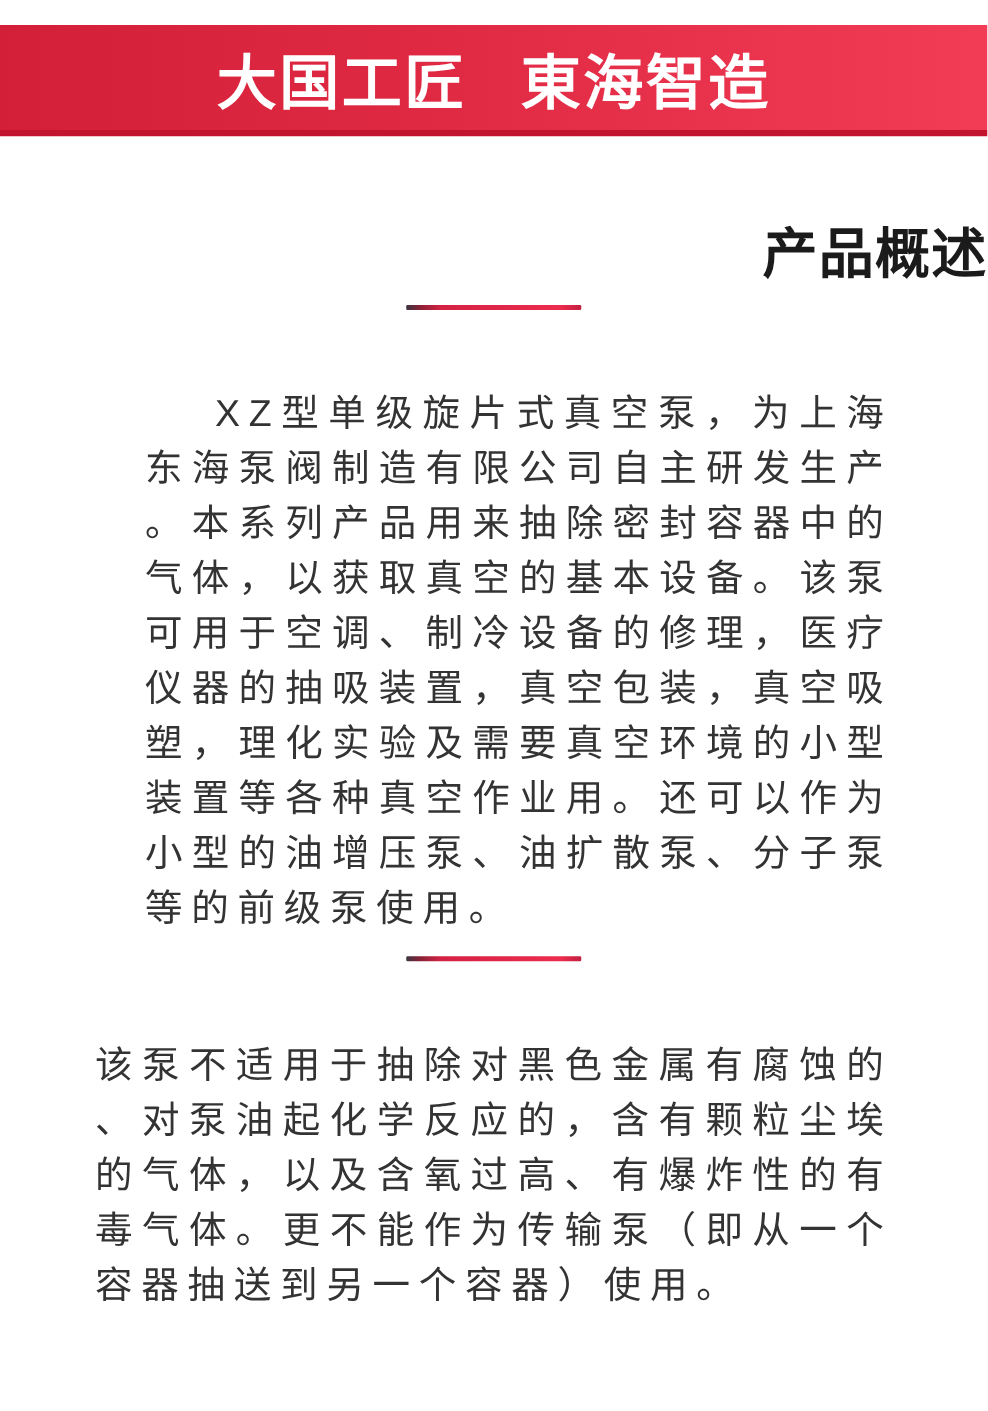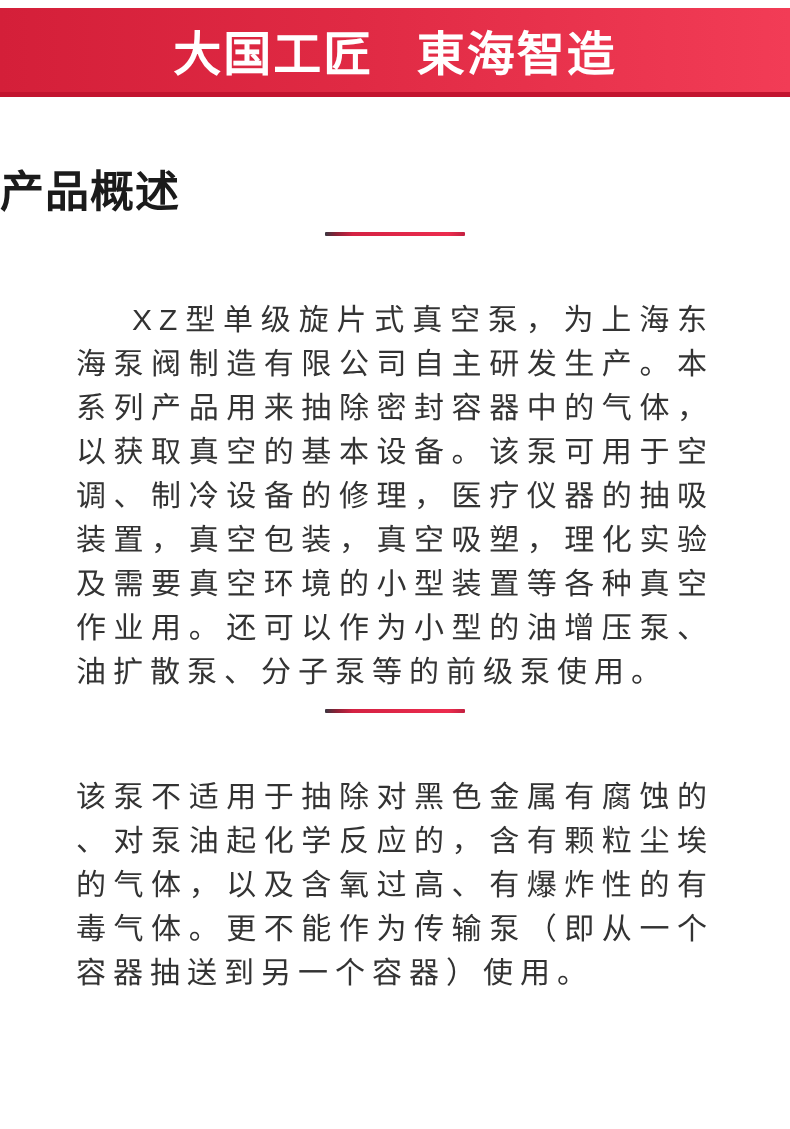--- a/index.html
+++ b/index.html
@@ -8,42 +8,42 @@
     background: #ffffff;
   }
   body {
     width: 790px;
     height: 1129px;
     margin: 0 auto;
     font-family: "Liberation Sans", "DejaVu Sans", sans-serif;
     overflow: hidden;
   }
   .banner {
-    margin-top: 8px;
+    margin-top: 20px;
     height: 84px;
     background: linear-gradient(90deg, #d41f39 0%, #e02a44 45%, #f23c56 100%);
     border-bottom: 5px solid #c2142f;
     display: flex;
     align-items: center;
     justify-content: center;
   }
   .banner-title {
     color: #ffffff;
     font-size: 48px;
     font-weight: 700;
     letter-spacing: 2px;
     word-spacing: 28px;
     white-space: nowrap;
   }
   main {
     overflow: hidden;
   }
   .sec-title {
     margin: 46px 0 0;
-    text-align: left;
+    text-align: right;
     font-size: 44px;
     line-height: 50px;
     font-weight: 800;
     color: #1b1b1b;
     letter-spacing: 1px;
   }
   .sec-title.first {
     margin-top: 70px;
   }
   .sec-underline {
@@ -60,20 +60,21 @@
     line-height: 44px;
     letter-spacing: 7px;
     color: #333333;
     text-align: justify;
     text-justify: inter-character;
     line-break: anywhere;
     word-break: break-all;
   }
   .body-text.indent {
     text-indent: 56px;
+    margin-left: 40px;
   }
 </style>
 </head>
 <body>
 
 <header class="banner">
   <div class="banner-title">大国工匠 東海智造</div>
 </header>
 
 <main>

